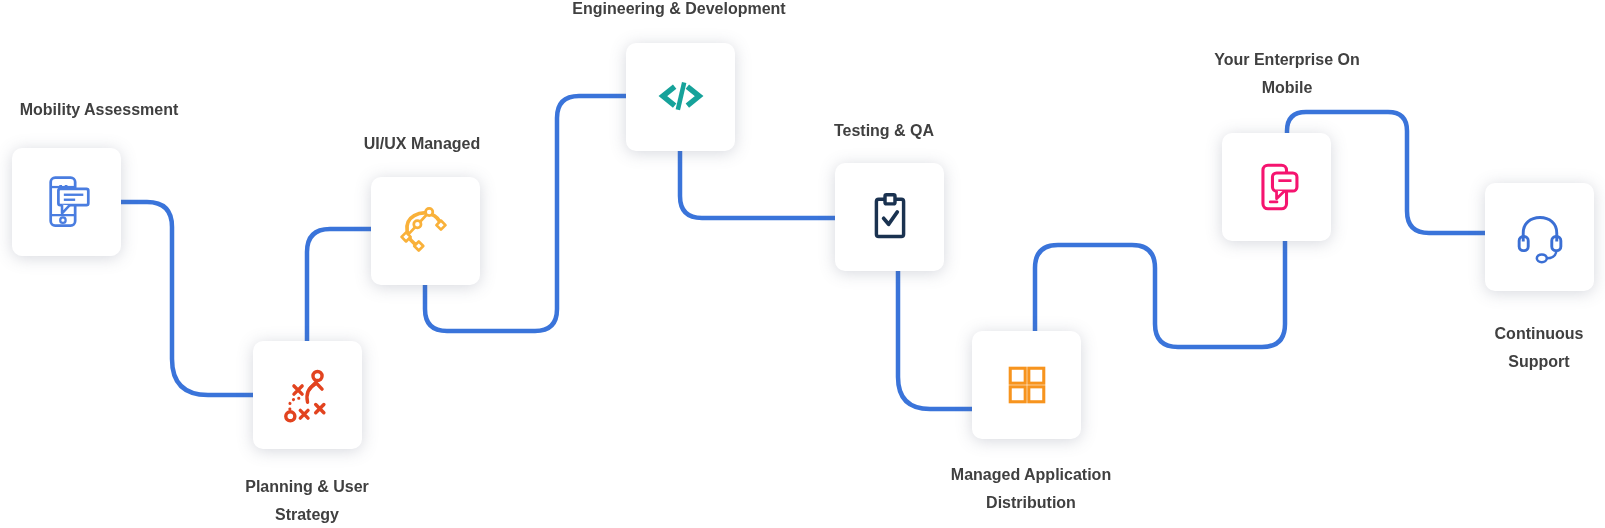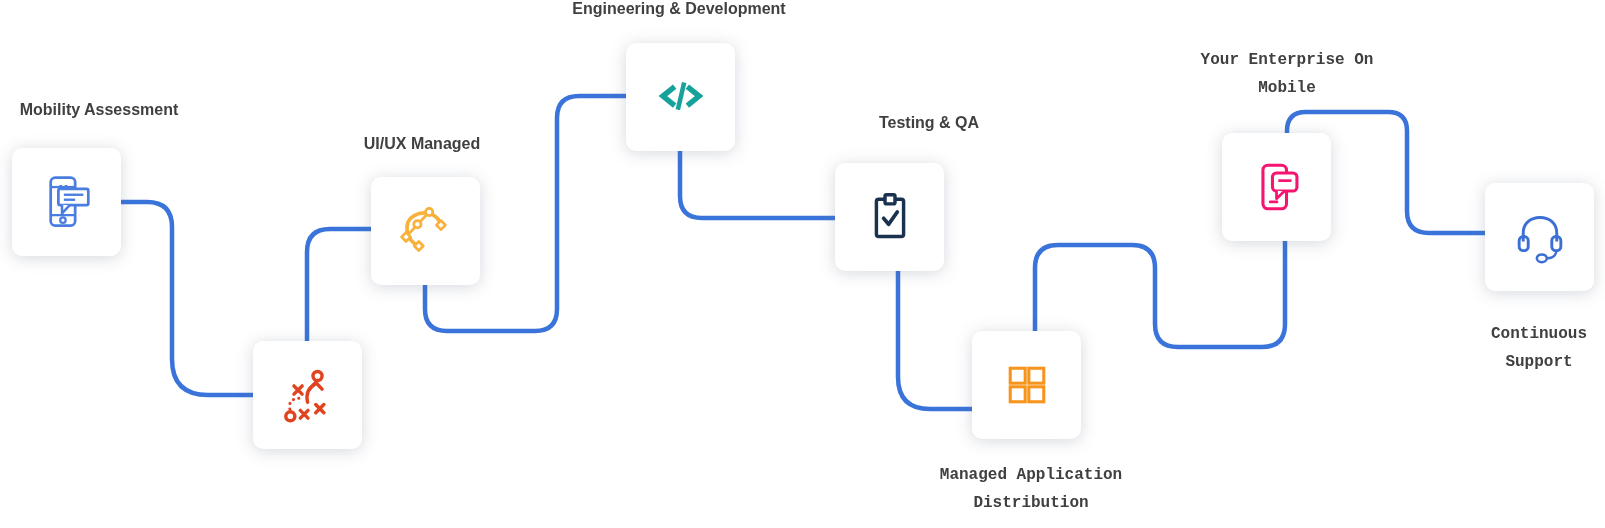--- a/index.html
+++ b/index.html
@@ -28,21 +28,21 @@
   .card svg{display:block;}
   .node-label{
     position:absolute;
     transform:translateX(-50%);
     text-align:center;
     font-size:16px;font-weight:700;
     line-height:28px;
     color:#404040;
     white-space:nowrap;
   }
-  .node-label.wrap{white-space:normal;font-family:Liberation Mono, monospace;}
+  .node-label.wrap{white-space:normal;}
 </style>
 </head>
 <body>
 
 <div class="stage">
 
   <svg class="connectors" viewBox="0 0 1605 528" style="color: rgb(58, 116, 218);">
     <path d="M 121 202 L 147 202 Q 172 202 172 227 L 172 359 Q 172 395 208 395 L 253 395"></path>
     <path d="M 307 341 L 307 252 Q 307 229 330 229 L 371 229"></path>
     <path d="M 425 285 L 425 309 Q 425 331 447 331 L 535 331 Q 557 331 557 309 L 557 118 Q 557 96 579 96 L 626 96"></path>
@@ -72,20 +72,21 @@
       <circle cx="42.5" cy="11" r="5" stroke-width="3.8"></circle>
       <path d="M31.5 40 C 29.5 31 32 24 40.5 19.5" stroke-width="3.8"></path>
       <path d="M33.5 25.5 L 40.5 18 L 47.5 25.5" stroke-width="3.8" stroke-linejoin="round"></path>
       <path d="M16.5 22 L 25.5 31 M 25.5 22 L 16.5 31" stroke-width="3.8"></path>
       <path d="M12 47.5 C 10.5 39 14.5 35.5 25 35.5" stroke-width="3.4" stroke-dasharray="0.1 6"></path>
       <circle cx="12.5" cy="55.5" r="5" stroke-width="3.8"></circle>
       <path d="M23.5 49 L 32 57.5 M 32 49 L 23.5 57.5" stroke-width="3.8"></path>
       <path d="M40.5 42.5 L 49.5 51.5 M 49.5 42.5 L 40.5 51.5" stroke-width="3.8"></path>
     </svg>
   </div>
+  <div class="node-label wrap" style="left:307px;top:473px;width:180px;">Planning &amp; User Strategy</div>
 
   <div class="card" style="left: 371px; top: 177px; color: rgb(249, 177, 58);">
     <svg width="58" height="58" viewBox="0 0 64 64" fill="none" stroke="currentColor" stroke-linecap="round">
       <path d="M24 48.5 C 9 42 6.5 22 19 15 C 31 8.5 45.5 13.5 48.5 25.5" stroke-width="4"></path>
       <path d="M10 38.5 L 35.5 11" stroke-width="3"></path>
       <path d="M10 33.5 L 15 38.5 L 10 43.5 L 5 38.5 Z" fill="#ffffff" stroke-width="3" stroke-linejoin="round"></path>
       <path d="M24 43.5 L 29 48.5 L 24 53.5 L 19 48.5 Z" fill="#ffffff" stroke-width="3" stroke-linejoin="round"></path>
       <path d="M48.5 20.5 L 53.5 25.5 L 48.5 30.5 L 43.5 25.5 Z" fill="#ffffff" stroke-width="3" stroke-linejoin="round"></path>
       <circle cx="22.5" cy="24.5" r="4" fill="#ffffff" stroke-width="3"></circle>
       <circle cx="35.5" cy="11" r="4" fill="#ffffff" stroke-width="3"></circle>
@@ -102,21 +103,21 @@
   </div>
   <div class="node-label" style="left:679px;top:-5px;">Engineering &amp; Development</div>
 
   <div class="card" style="left: 835px; top: 163px; color: rgb(26, 50, 80);">
     <svg width="58" height="58" viewBox="0 0 64 64" fill="none" stroke="currentColor">
       <rect x="17" y="12.5" width="30" height="41" rx="2.5" stroke-width="3.8"></rect>
       <rect x="26.5" y="7.5" width="11" height="10" rx="1.5" fill="#ffffff" stroke-width="3.8"></rect>
       <path d="M25 33.5 L 30.5 40 L 40 26.5" stroke-width="4.2" stroke-linecap="round" stroke-linejoin="round"></path>
     </svg>
   </div>
-  <div class="node-label" style="left:884px;top:109px;margin-left:45px;">Testing &amp; QA</div>
+  <div class="node-label" style="left:884px;top:117px;">Testing &amp; QA</div>
 
   <div class="card" style="left: 972px; top: 331px; color: rgb(247, 148, 30);">
     <svg width="58" height="58" viewBox="0 0 64 64" fill="none" stroke="currentColor">
       <rect x="13.5" y="13.5" width="16.5" height="16.5" stroke-width="3.4"></rect>
       <rect x="34" y="13.5" width="16.5" height="16.5" stroke-width="3.4"></rect>
       <rect x="13.5" y="34" width="16.5" height="16.5" stroke-width="3.4"></rect>
       <rect x="34" y="34" width="16.5" height="16.5" stroke-width="3.4"></rect>
     </svg>
   </div>
   <div class="node-label wrap" style="left:1031px;top:461px;width:240px;">Managed Application Distribution</div>

